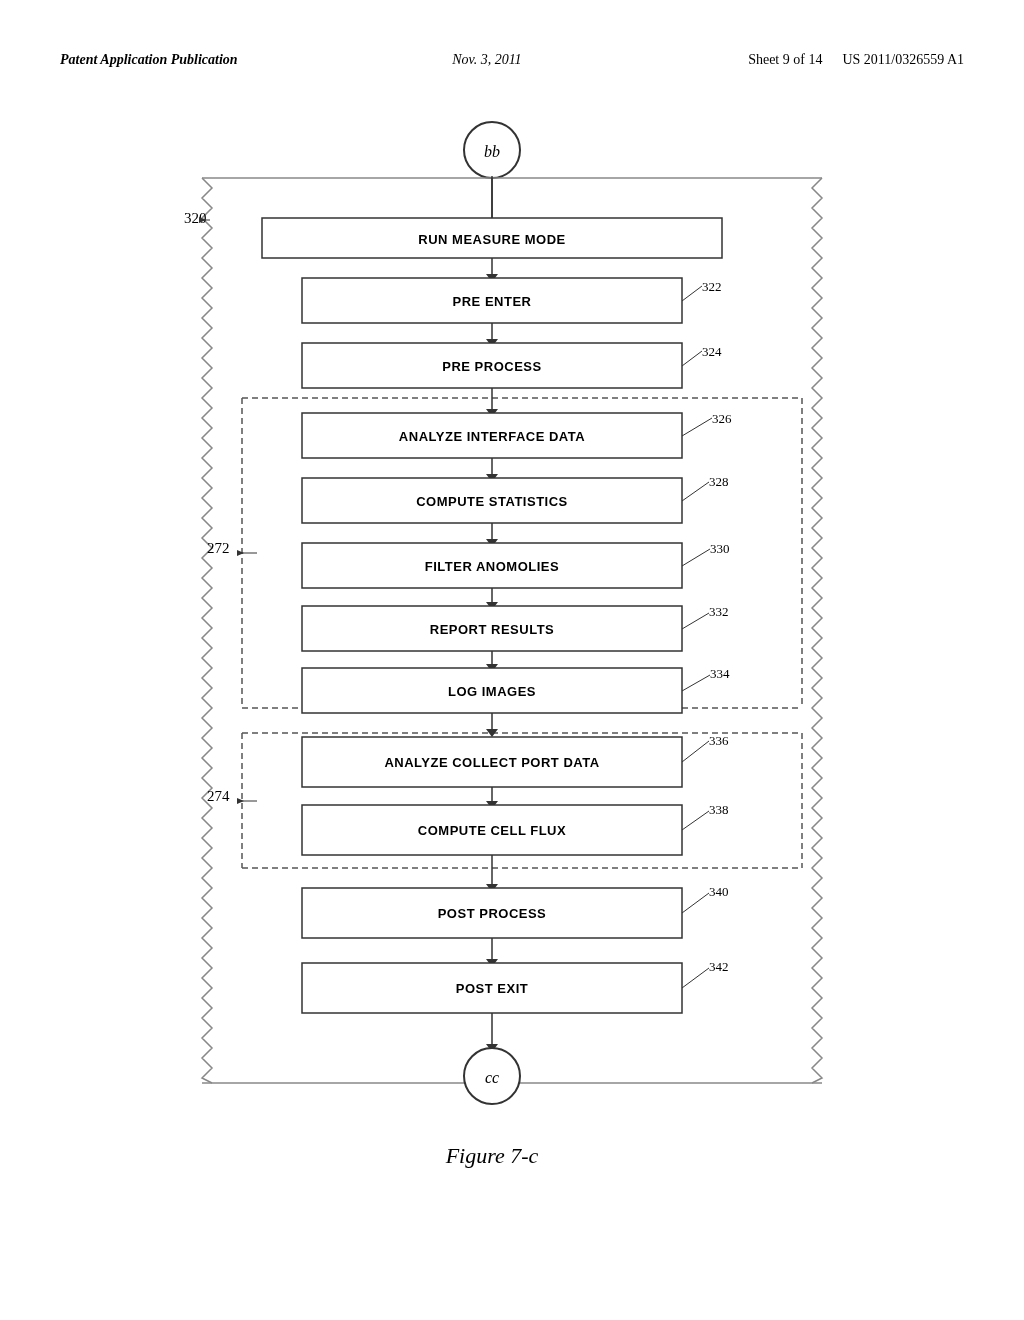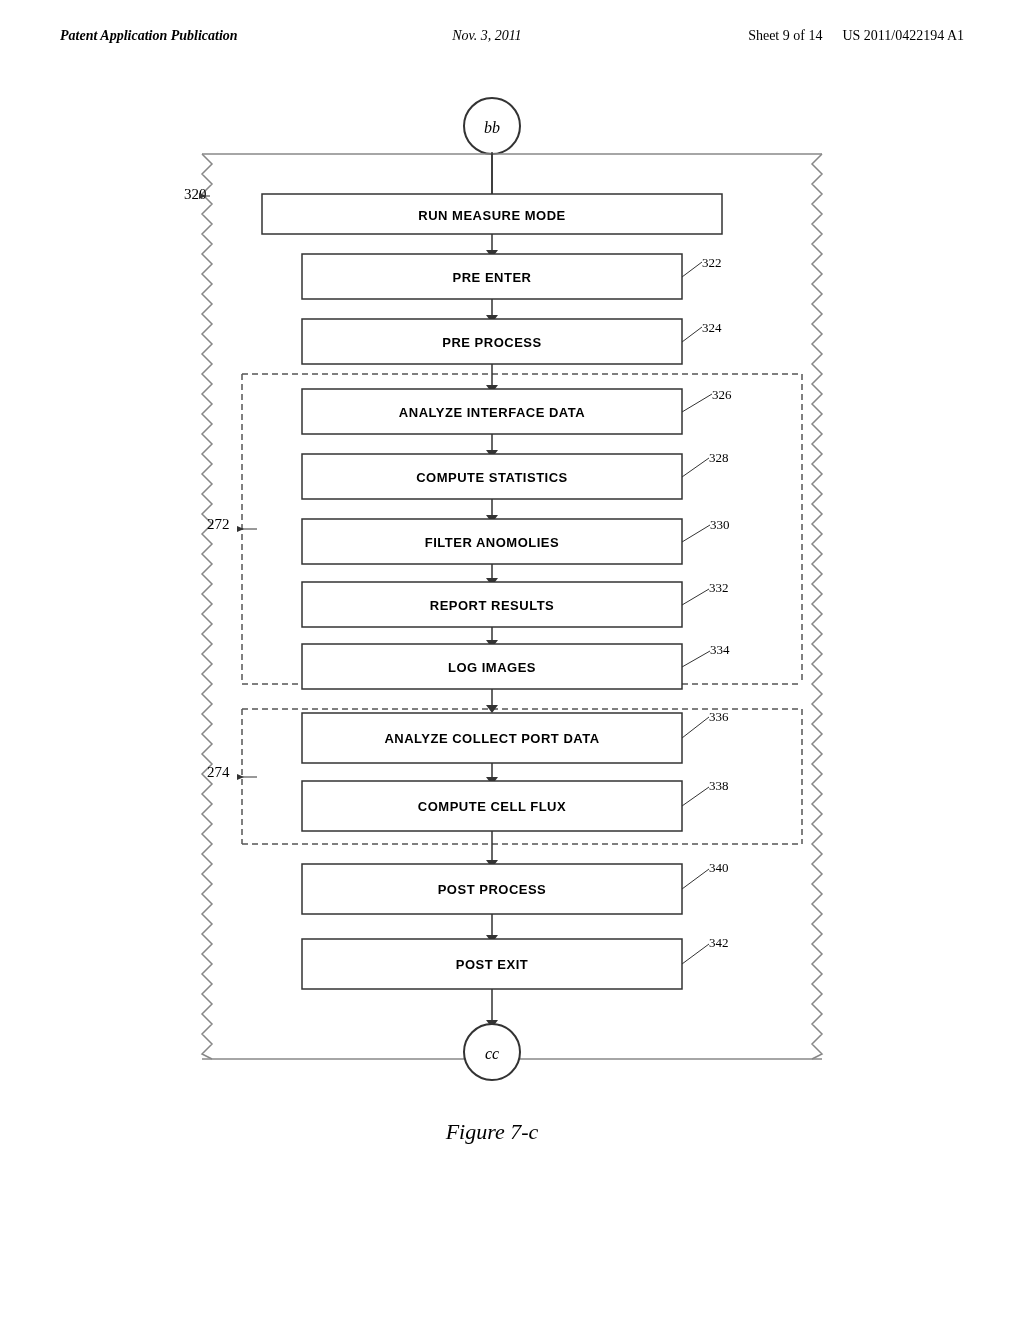--- a/index.html
+++ b/index.html
@@ -10,21 +10,21 @@
       min-height: 1320px;
       position: relative;
       overflow: hidden;
     }
 
     .page {
       width: 1024px;
       min-height: 1320px;
       background: #fff;
       position: relative;
-      padding: 28px 60px;
+      padding: 52px 60px;
     }
 
     
     .header {
       display: flex;
       justify-content: space-between;
       align-items: center;
       margin-bottom: 30px;
       font-size: 14px;
     }
@@ -57,21 +57,21 @@
 </head>
 <body>
 
 <div class="page">
 
   <div class="header">
     <div class="header-left">Patent Application Publication</div>
     <div class="header-center">Nov. 3, 2011</div>
     <div style="display:flex; gap:20px;margin-left:12px;">
       <span>Sheet 9 of 14</span>
-      <span>US 2011/0422194 A1</span>
+      <span>US 2011/0326559 A1</span>
     </div>
   </div>
 
   <div class="diagram-area">
     <svg class="diagram-svg" viewBox="0 0 820 1080" xmlns="http://www.w3.org/2000/svg">
 
       <circle cx="390" cy="42" r="28" fill="white" stroke="#333" stroke-width="2"></circle>
       <text x="390" y="49" text-anchor="middle" font-size="16" font-style="italic" font-family="Times New Roman">bb</text>
 
       <path d="

